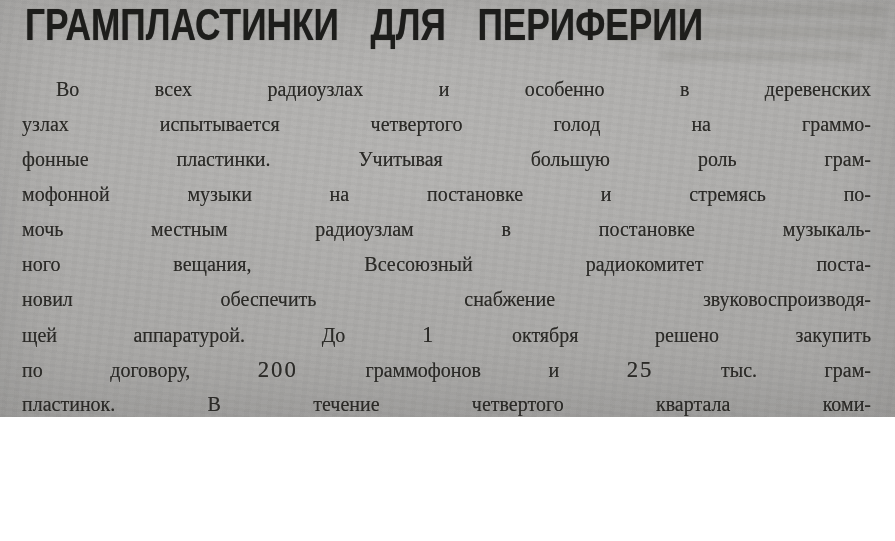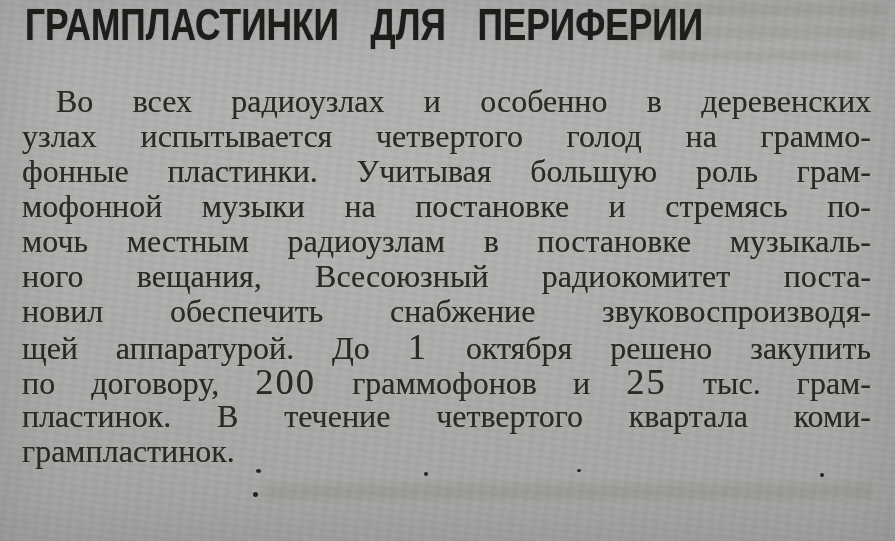--- a/index.html
+++ b/index.html
@@ -4,21 +4,21 @@
 <style>
   html, body { margin: 0; padding: 0; }
   :root {
     --paper: #afaeac;
     --ink: #2b2a27;
     --headline-ink: #1d1d1b;
   }
   .page {
     position: relative;
     width: 895px;
-    height: 541px;
+    height: 417px;
     background:
       radial-gradient(ellipse 120% 90% at 45% 40%, rgba(255,255,255,0.07), rgba(0,0,0,0.05)),
       linear-gradient(180deg, rgba(255,255,255,0.03), rgba(0,0,0,0.04)),
       var(--paper);
     overflow: hidden;
     box-shadow: inset 0 0 70px rgba(0,0,0,0.10);
   }
   
   .grain {
     position: absolute; inset: 0;
@@ -40,24 +40,24 @@
     letter-spacing: 0px;
     word-spacing: 26px;
     white-space: nowrap;
     transform: scale(0.84, 1.04);
     transform-origin: left top;
     text-shadow: 0 0 1px rgba(20,20,18,0.55);
   }
   .body {
     position: absolute;
     left: 22px;
-    top: 84px;
+    top: 72px;
     width: 849px;
     font-family: "Liberation Serif", serif;
-    font-size: 32px;
+    font-size: 20px;
     line-height: 35px;
     color: var(--ink);
     text-shadow: 0 0 0.6px rgba(30,30,26,0.5);
   }
   .bodyline {
     height: 35px;
     text-align: justify;
     text-align-last: justify;
     white-space: nowrap;
   }

